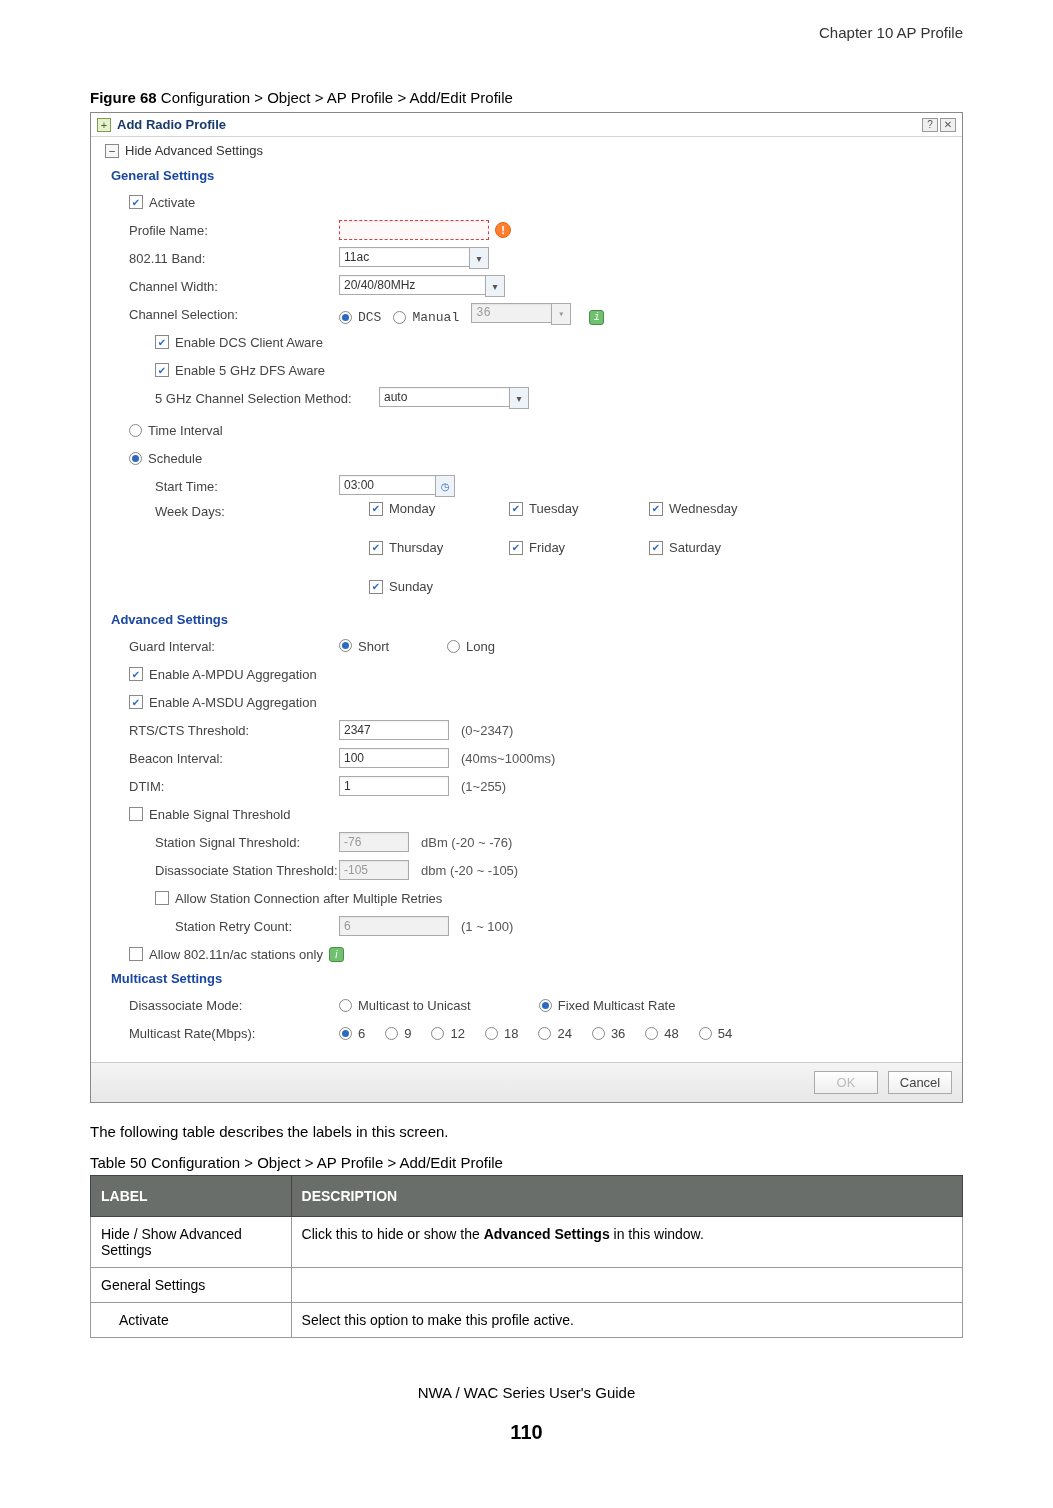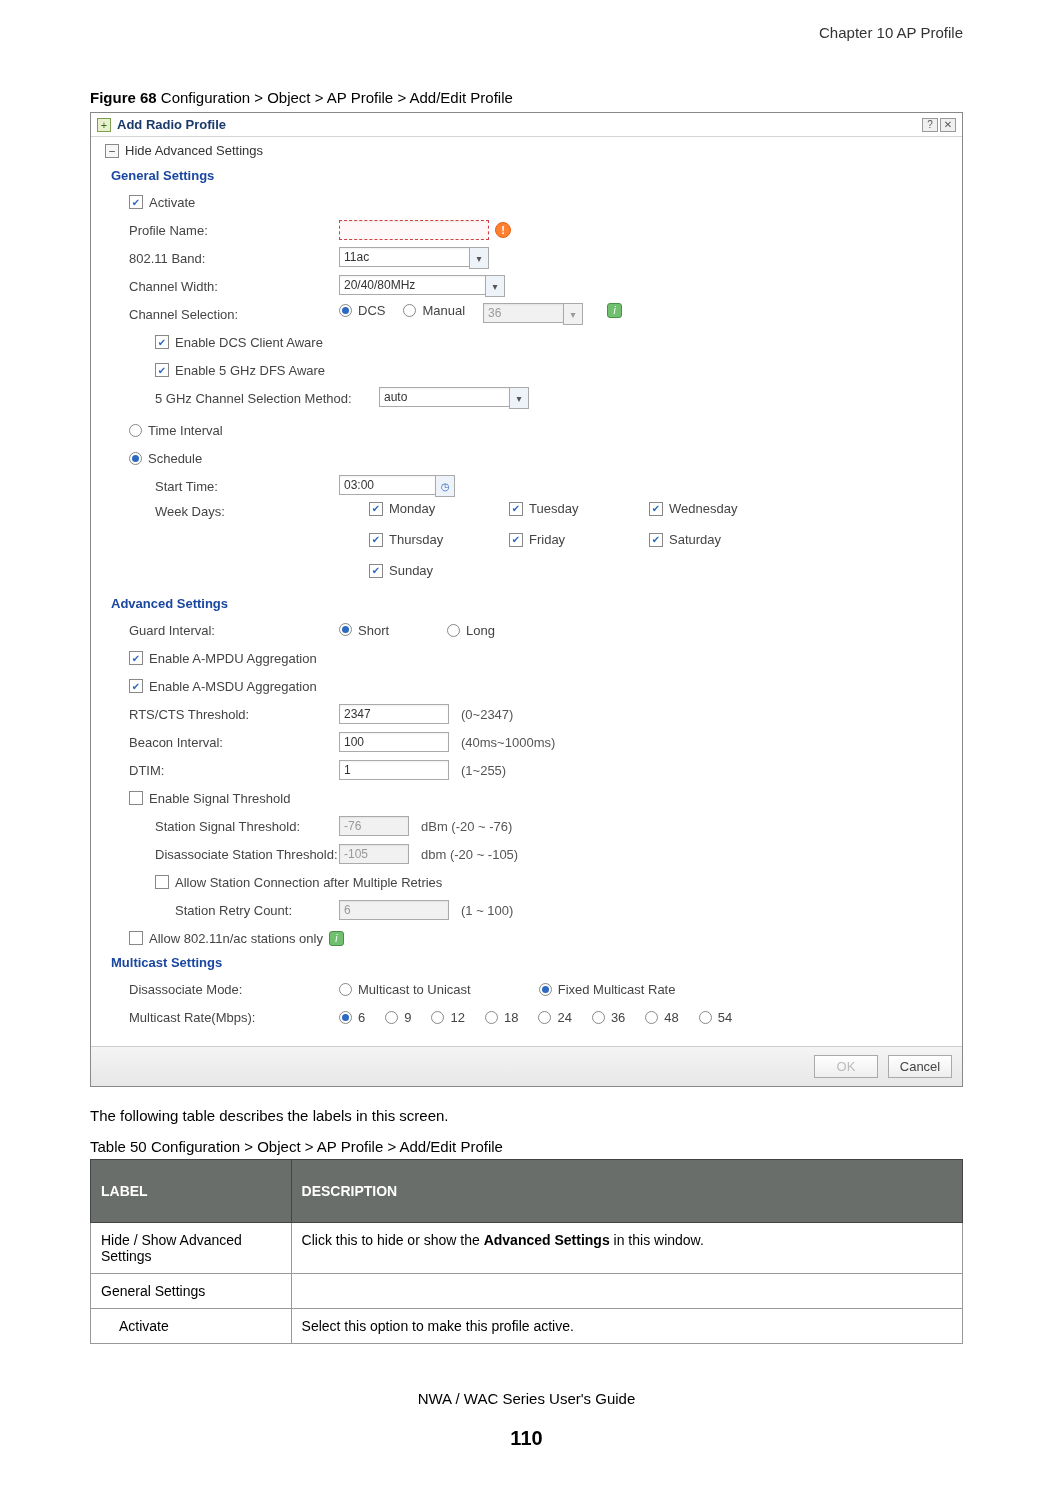--- a/index.html
+++ b/index.html
@@ -90,21 +90,21 @@
     display:inline-flex;align-items:center;justify-content:center;color:#fff;font-weight:bold;font-size:11px;margin-left:6px;
   }
   .info-icon {
     width:15px;height:15px;border-radius:3px;background:#70c070;border:1px solid #489048;
     display:inline-flex;align-items:center;justify-content:center;color:#fff;font-size:10px;font-style:italic;margin-left:6px;
   }
   .time-spinner-btn {
     width:20px;border:1px solid #aaa;background:#eef3fa;display:flex;align-items:center;justify-content:center;font-size:10px;color:#2b6ac0;
   }
   .days-grid {
-    display:grid; grid-template-columns: 140px 140px 140px; row-gap:16px; margin-left:0;
+    display:grid; grid-template-columns: 140px 140px 140px; row-gap:24px; margin-left:0;
   }
   .days-grid .day { display:flex; align-items:center; font-size:13px; color:#444; }
   .hint { color:#555; margin-left:12px; font-size:13px; }
   .bottom-bar {
     display:flex; justify-content:flex-end; gap:10px; padding:8px 10px;
     background: linear-gradient(#f4f4f4,#e7e7e7); border-top:1px solid #ccc;
   }
   .btn {
     min-width:64px; padding:3px 10px; border:1px solid #aaa; border-radius:0;
     background:linear-gradient(#fff,#eee); font-size:13px; color:#444;
@@ -114,29 +114,29 @@
   .radio-group { display:flex; align-items:center; gap:18px; }
   .multicast-rates { display:flex; align-items:center; gap:20px; flex-wrap:wrap; }
   .multicast-rates .rate { display:flex; align-items:center; }
   .body-text { margin:20px 0 14px 0; font-size:15px; }
   .table-caption { font-size:15px; margin-bottom:4px; }
   table.doc-table {
     width:100%; border-collapse:collapse; font-size:14px;
   }
   table.doc-table th {
     text-align:left; background:#6a6e6b; color:#fff; font-weight:bold;
-    padding:23px 10px; border:1px solid #444;
+    padding:12px 10px; border:1px solid #444;
   }
   table.doc-table td {
     border:1px solid #999; padding:9px 10px; vertical-align:top;
   }
   table.doc-table td.indent { padding-left:28px; }
   .footer { text-align:center; margin-top:46px; font-size:15px; }
   .footer .pg { font-weight:bold; font-size:20px; margin-top:20px; }
-  .row-inline-items { display:flex; align-items:flex-start; gap:18px; }
+  .row-inline-items { display:flex; align-items:flex-end; gap:12px;font-family:Liberation Mono, monospace; }
 </style>
 </head>
 <body>
 
 <div class="chapter-header">Chapter 10 AP Profile</div>
 
 <div class="figure-caption">
   <b>Figure 68</b><span>   Configuration &gt; Object &gt; AP Profile &gt; Add/Edit Profile</span>
 </div>
 

